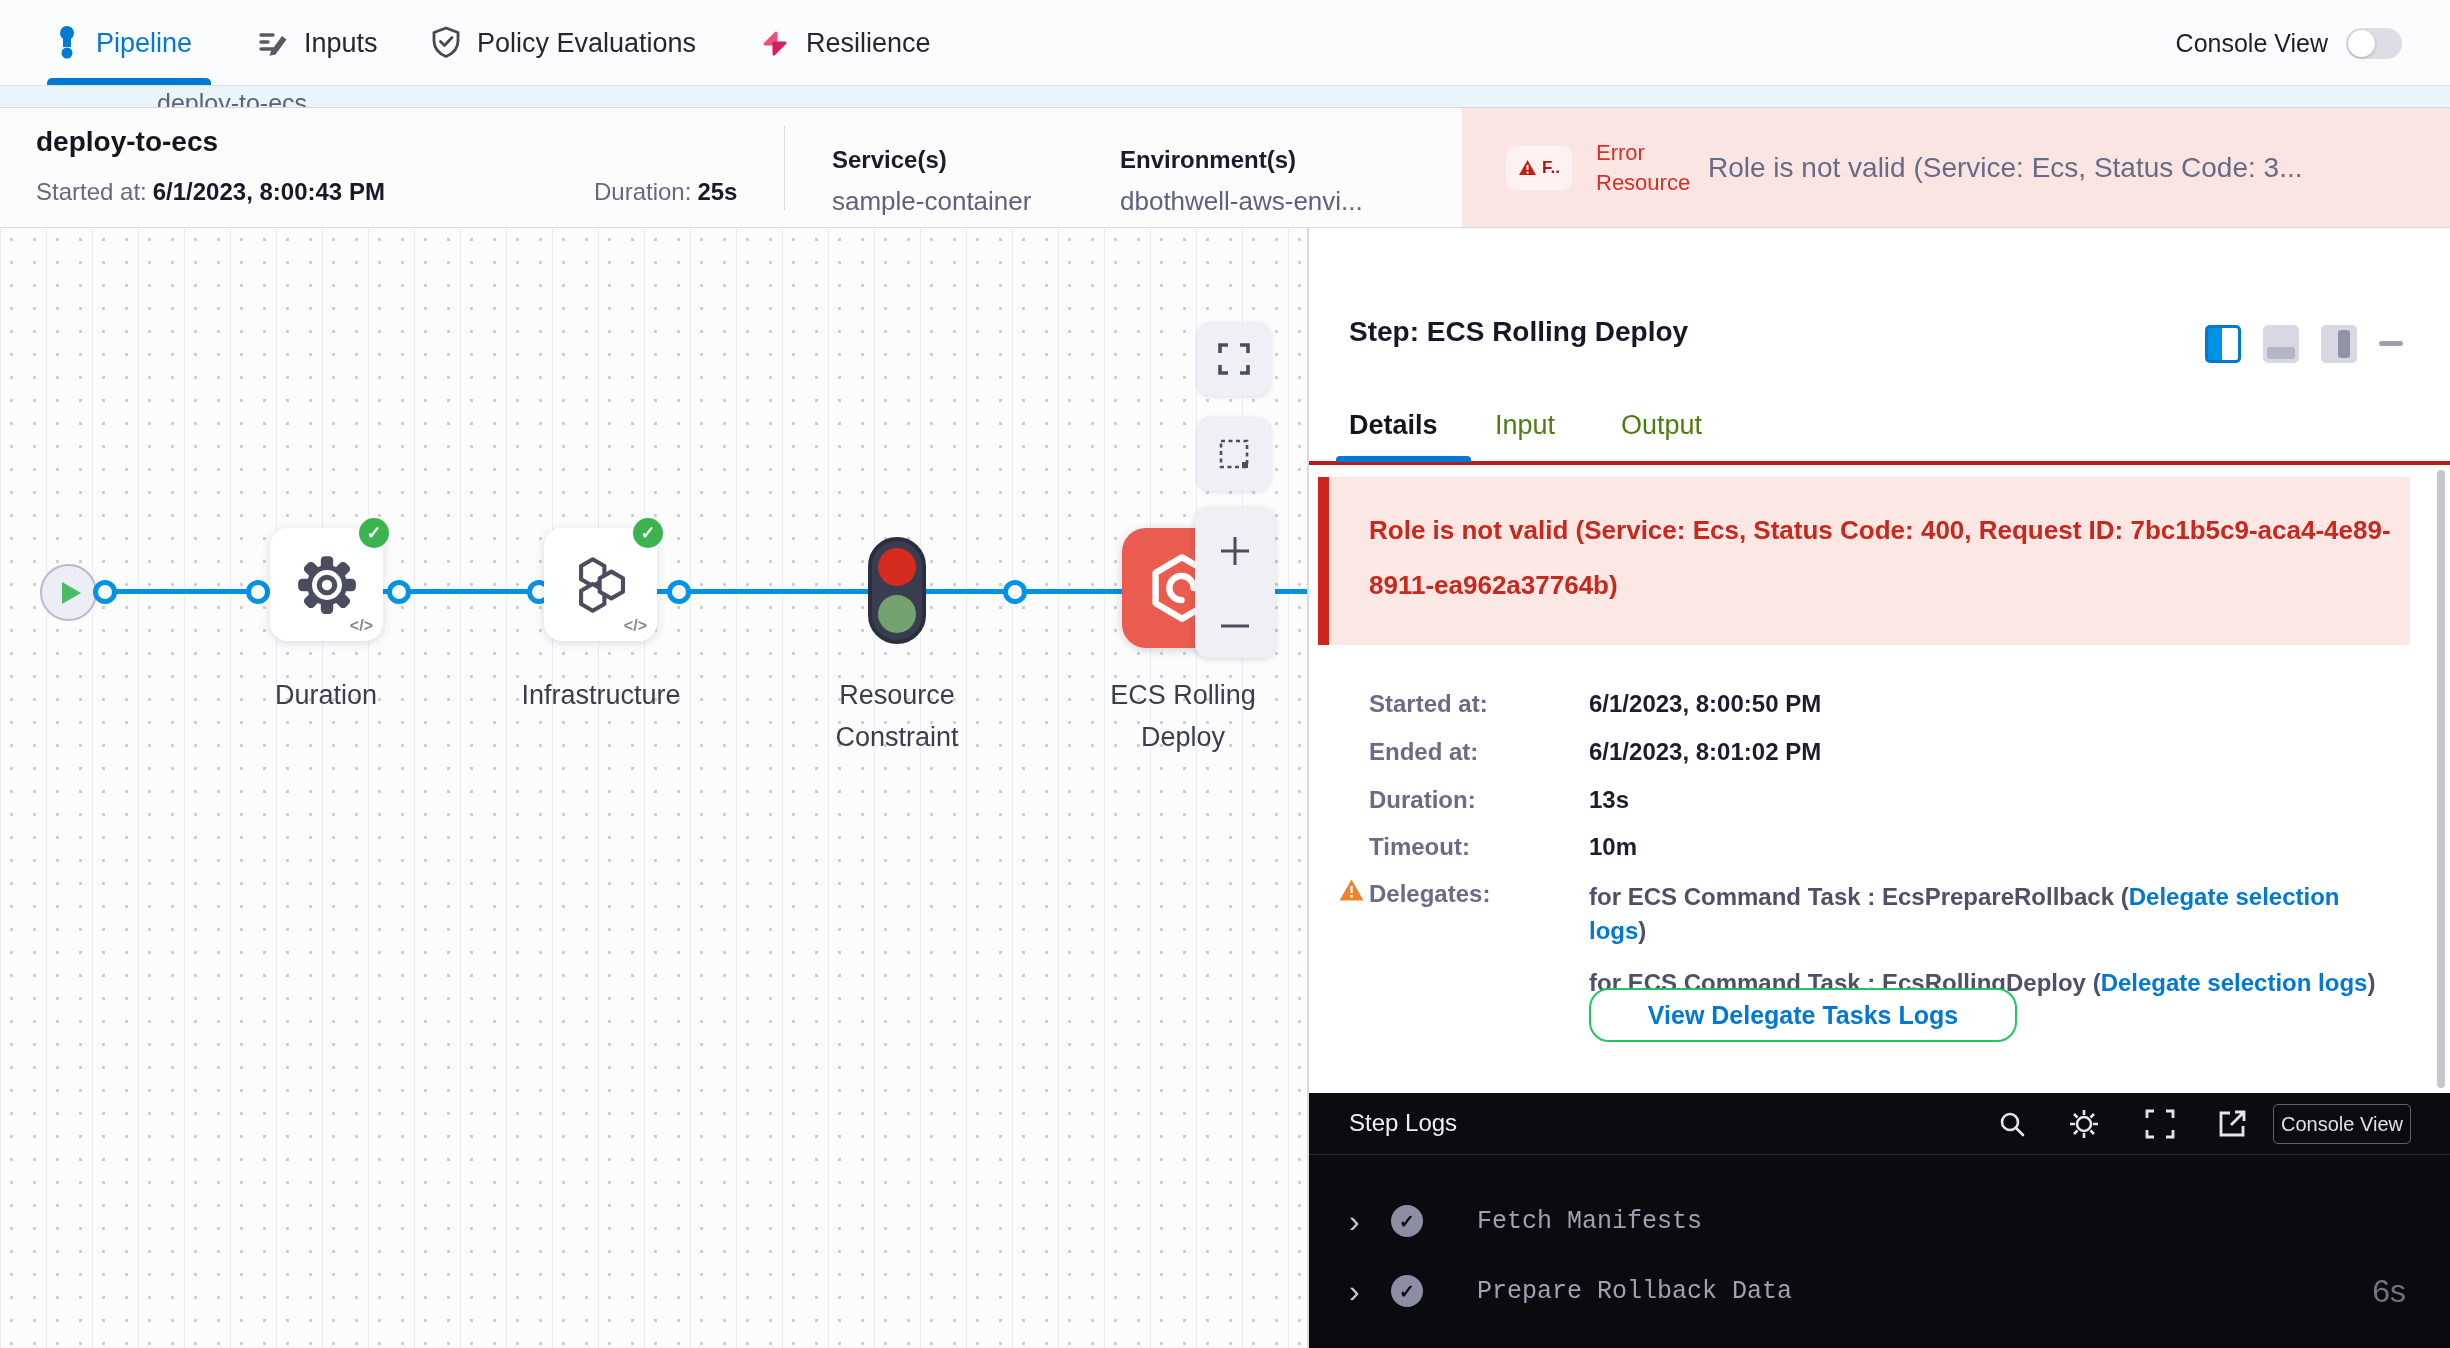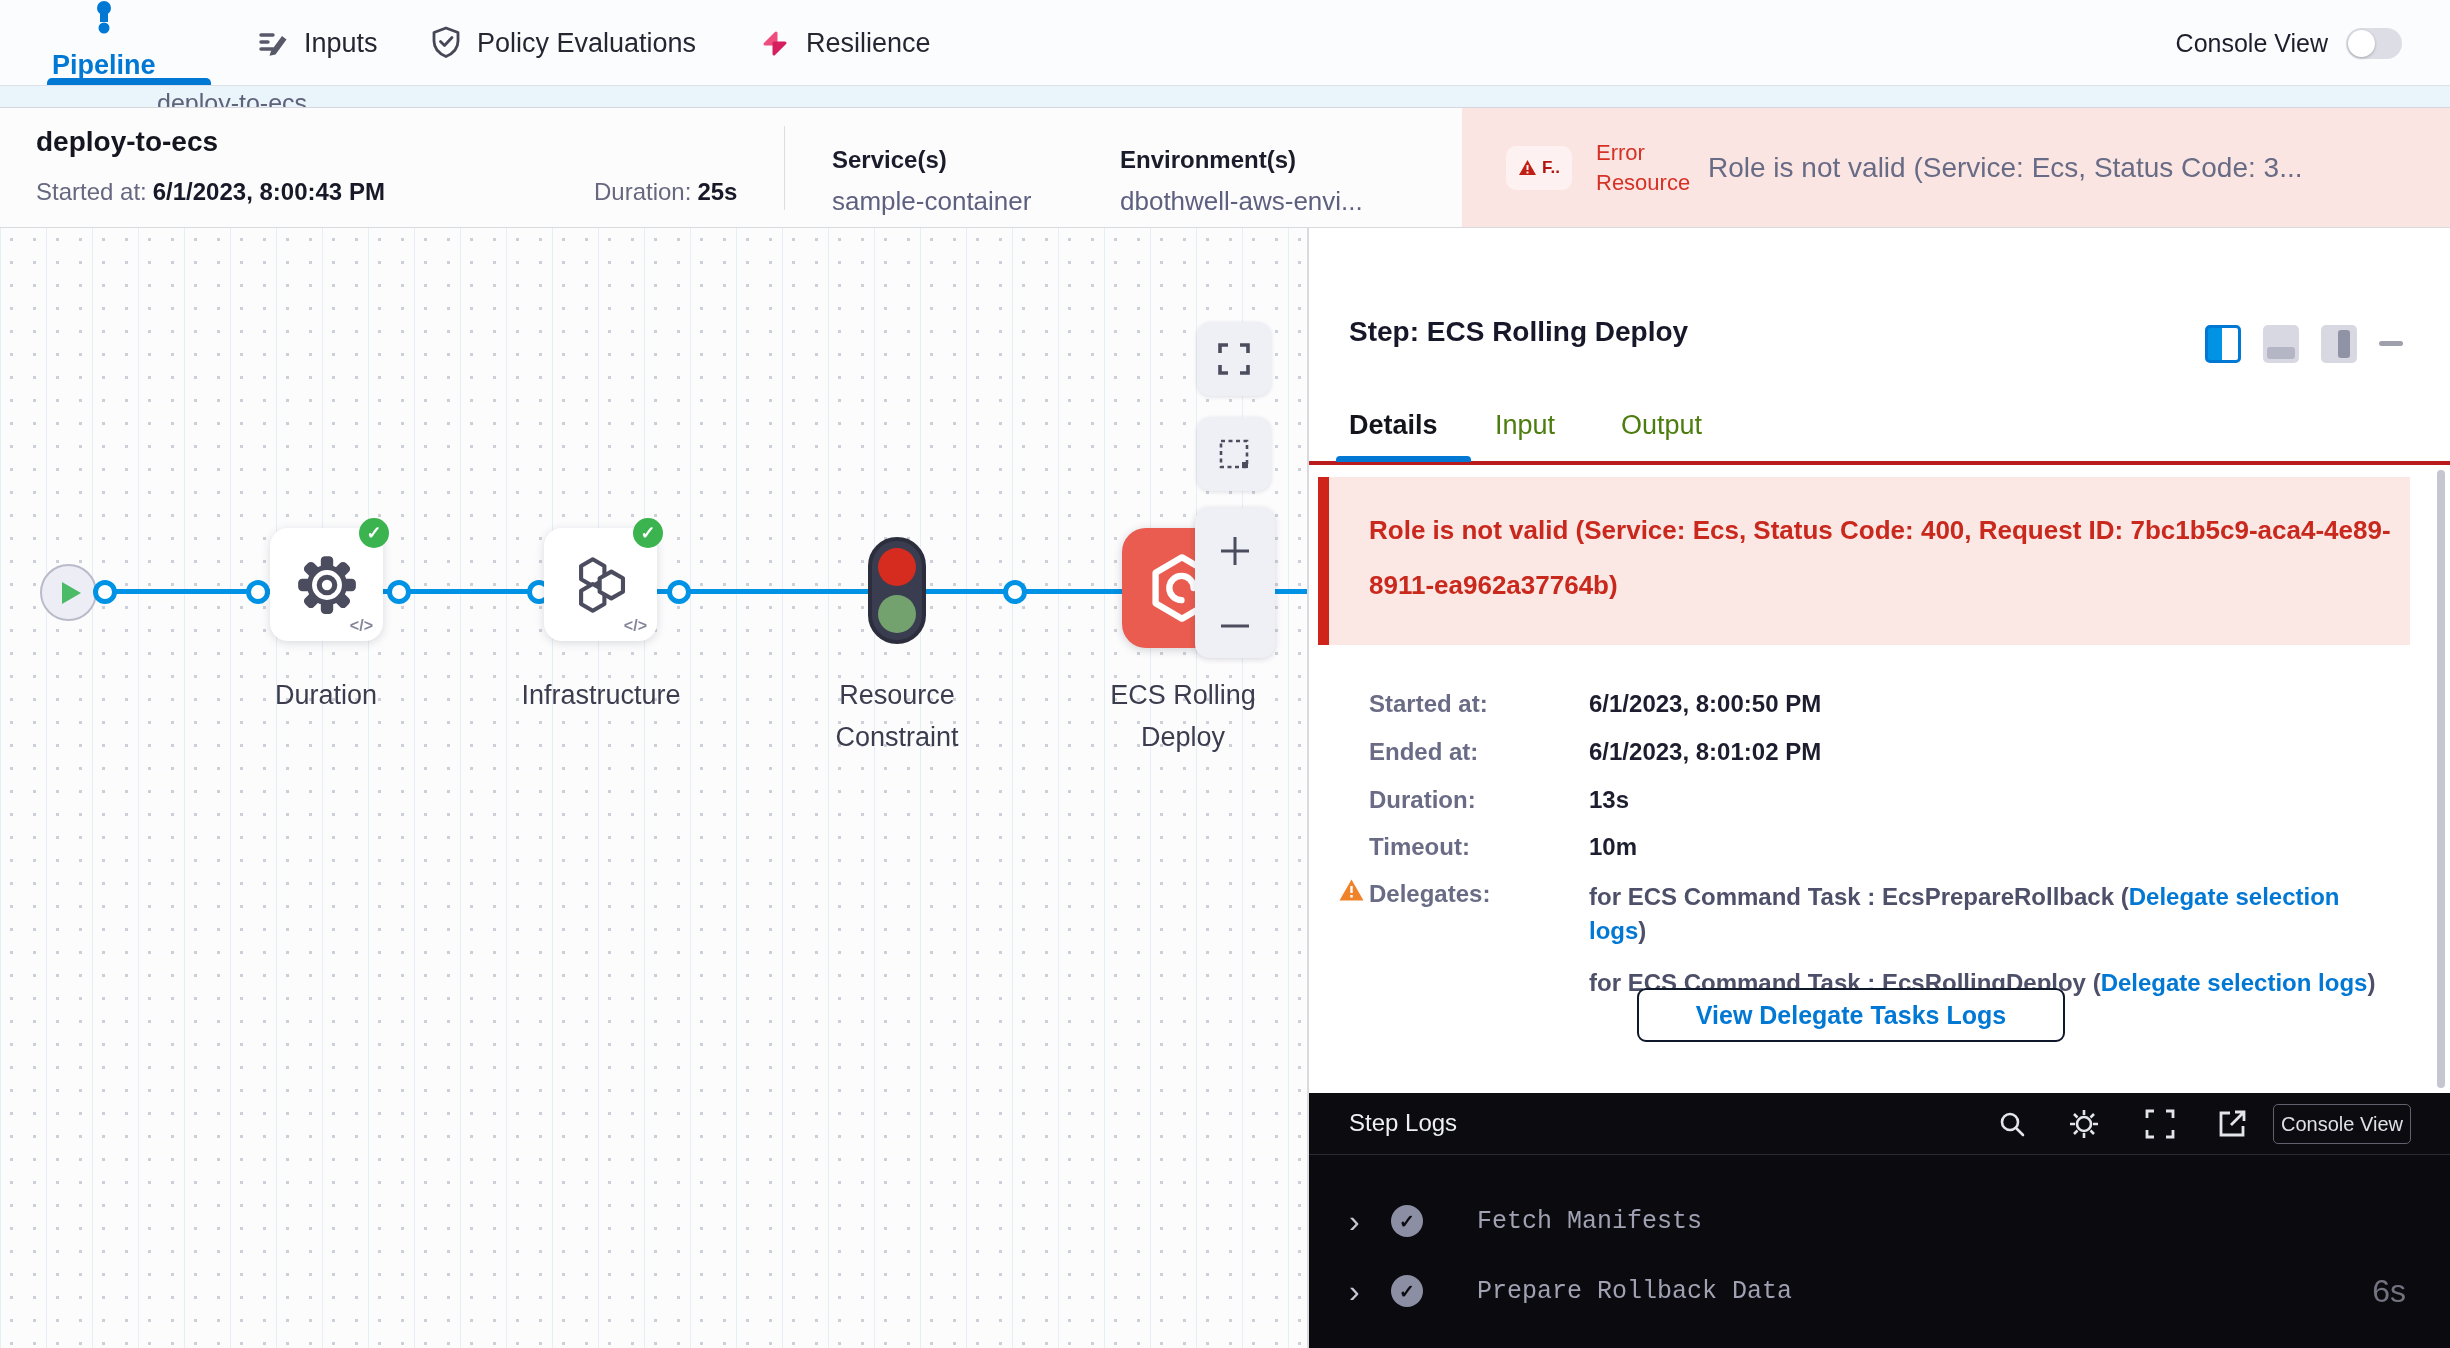--- a/index.html
+++ b/index.html
@@ -6,21 +6,21 @@
   html,body { width:2450px; height:1348px; overflow:hidden; background:#fff;
     font-family:"Liberation Sans", sans-serif; }
   #app { position:relative; width:2450px; height:1348px; background:#fff; }
 
   
   .nav { position:absolute; top:0; left:0; right:0; height:86px; background:#fbfcfe;
     border-bottom:1px solid #dfe0e6; z-index:30; }
   .nav-tab { position:absolute; top:0; height:86px; display:flex; align-items:center; gap:14px;
     font-size:27px; color:#252632; font-weight:500; cursor:pointer; }
   .nav-tab .ticon { display:flex; align-items:center; }
-  .nav-tab.active { color:#0278d5; font-weight:700;flex-direction:column; }
+  .nav-tab.active { color:#0278d5; font-weight:400; }
   .nav-underline { position:absolute; left:47px; bottom:0; width:164px; height:7px;
     background:#0278d5; border-radius:5px 5px 0 0; }
   .console-nav { position:absolute; right:48px; top:0; height:86px; display:flex; align-items:center; gap:18px; }
   .console-nav .lbl { font-size:25px; color:#1d1e2c; }
   .toggle { width:56px; height:31px; border-radius:16px; background:#dcdde5; position:relative; cursor:pointer; }
   .toggle .knob { position:absolute; left:2px; top:2px; width:27px; height:27px; border-radius:50%;
     background:#fff; box-shadow:0 1px 3px rgba(0,0,0,.25); }
 
   
   .strip { position:absolute; top:86px; left:0; right:0; height:22px; background:#e9f4fb;
@@ -100,22 +100,22 @@
   .perror p { margin:26px 0 0 40px; width:1045px; font-size:26px; font-weight:700; color:#c9281d; line-height:55px; }
   .drow { position:absolute; left:60px; width:1060px; font-size:24px; }
   .drow .dl { position:absolute; left:0; color:#6a6c86; font-weight:600; }
   .drow .dv { position:absolute; left:220px; color:#1c1d2f; font-weight:700; }
   .warn-tri { position:absolute; left:-31px; top:-2px; }
   .dele-val p { font-weight:700; color:#4e5069; line-height:34px; }
   .dele-val p a { color:#0278d5; text-decoration:none; cursor:pointer; }
   .dele-p1 { max-width:780px; }
   .dele-p2 { margin-top:18px; max-width:900px; }
   .vlogs-btn { position:absolute; left:280px; top:760px; width:428px; height:54px; background:#fff;
-    border:2px solid #0f172a; border-radius:9px; color:#0278d5; font-size:25px; font-weight:600;
-    font-family:"Liberation Sans",sans-serif; cursor:pointer;margin-left:48px; }
+    border:2px solid #22c55e; border-radius:20px; color:#0278d5; font-size:25px; font-weight:600;
+    font-family:"Liberation Sans",sans-serif; cursor:pointer; }
   .pscroll { position:absolute; left:1128px; top:242px; width:8px; height:618px; background:#c5c6cf;
     border-radius:4px; cursor:pointer; }
 
   
   .logs { position:absolute; left:1308px; top:1093px; right:0; bottom:0; background:#0a0a0f; }
   .logs-hdr { position:absolute; top:0; left:0; right:0; height:62px; background:#0b0b10;
     border-bottom:1px solid #2a2a33; }
   .logs-title { position:absolute; left:40px; top:16px; font-size:24px; color:#eef0f3; }
   .lh-ic { position:absolute; top:14px; width:34px; height:34px; display:flex; align-items:center;
     justify-content:center; cursor:pointer; }

